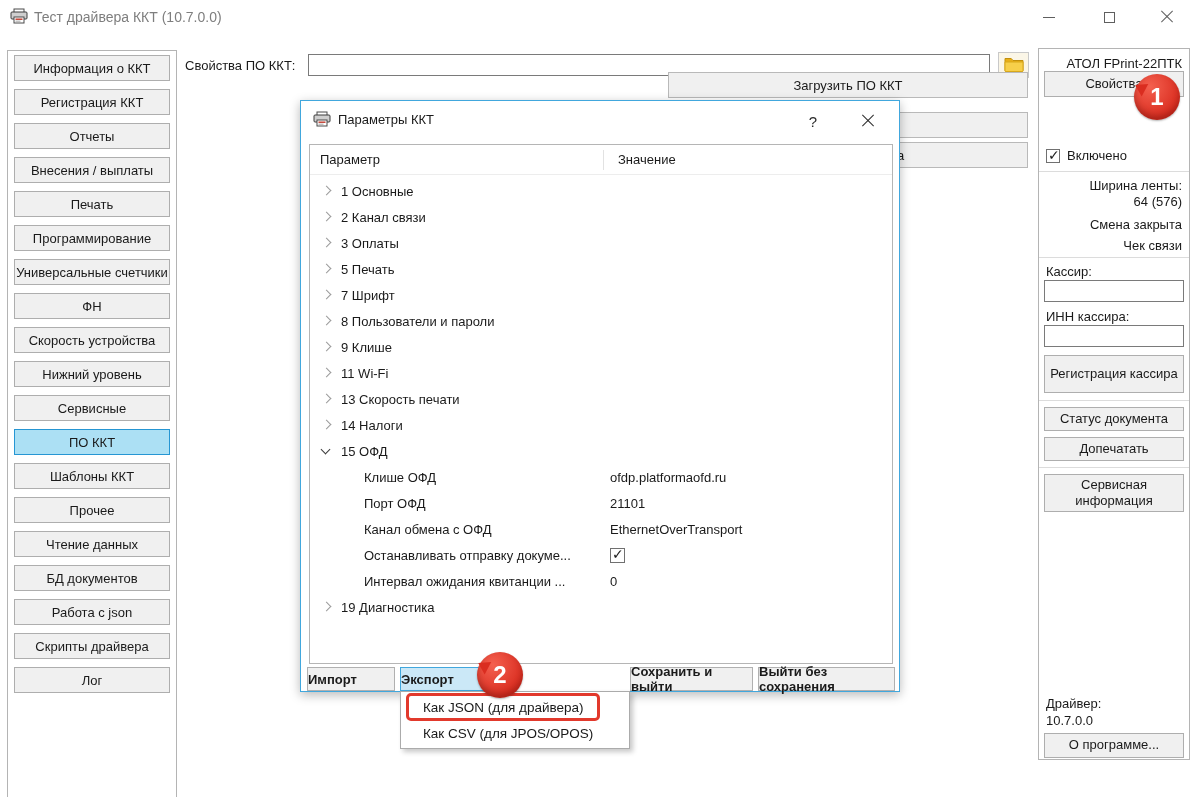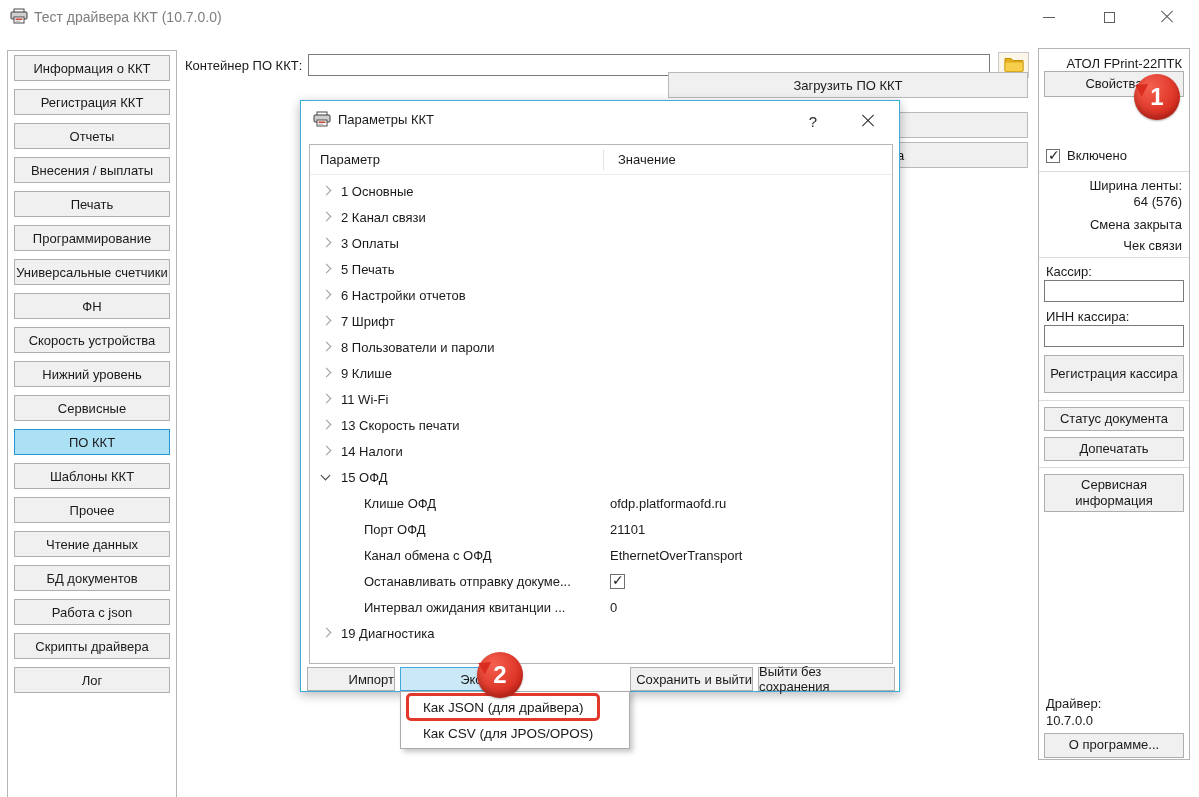--- a/index.html
+++ b/index.html
@@ -69,21 +69,21 @@
   .tree-row.child { padding-left:49px; }
   .chev { display:inline-block; width:18px; height:16px; position:relative; flex:none; }
   .chev.collapsed::before { content:""; position:absolute; left:5px; top:4px; width:6px; height:6px;
       border-top:1.6px solid #9b9b9b; border-right:1.6px solid #9b9b9b; transform:rotate(45deg); }
   .chev.expanded::before { content:""; position:absolute; left:4px; top:3px; width:6px; height:6px;
       border-right:1.6px solid #3c3c3c; border-bottom:1.6px solid #3c3c3c; transform:rotate(45deg); }
   .tree-label { margin-left:5px; white-space:nowrap; }
   .tree-value { position:absolute; left:300px; top:0; height:26px; display:flex; align-items:center; white-space:nowrap; }
 
   .dlg-footer-btn { position:absolute; top:566px; height:24px; background:#f0f0f0; border:1px solid #b0b0b0;
-      display:flex; align-items:center; justify-content:flex-end; }
+      display:flex; align-items:center; justify-content:flex-start;font-weight:bold; }
   .dlg-footer-btn.highlight { background:#cbe8f7; border:1px solid #41a7dd; }
 
   
   .export-menu { position:absolute; left:400px; top:691px; width:230px; background:#fff; border:1px solid #ababab;
       box-shadow:3px 3px 5px rgba(0,0,0,.22); z-index:20; padding:2px 0; }
   .menu-item { height:26px; display:flex; align-items:center; padding-left:22px; font-size:13.5px; white-space:nowrap; }
 
   
   .annotation-box { position:absolute; left:406px; top:693px; width:194px; height:28px;
       border:3px solid #e2392c; border-radius:5px; z-index:30; }
@@ -136,21 +136,21 @@
     <div class="side-btn selected">ПО ККТ</div>
     <div class="side-btn">Шаблоны ККТ</div>
     <div class="side-btn">Прочее</div>
     <div class="side-btn">Чтение данных</div>
     <div class="side-btn">БД документов</div>
     <div class="side-btn">Работа с json</div>
     <div class="side-btn">Скрипты драйвера</div>
     <div class="side-btn">Лог</div>
   </div>
 
-<span class="container-label">Контейнер ПО ККТ:</span>
+<span class="container-label">Свойства ПО ККТ:</span>
 <input class="container-input" value="" style="">
 <div class="folder-button">
   <span>
     <svg width="20" height="16" viewBox="0 0 20 16">
       <path d="M1 2.5 h6.2 l1.8 2 H19 v10 a1 1 0 0 1 -1 1 H2 a1 1 0 0 1 -1 -1 z" fill="#e8ae17" stroke="#c2900c"></path>
       <path d="M1 6 h18 v8.5 a1 1 0 0 1 -1 1 H2 a1 1 0 0 1 -1 -1 z" fill="#f7cf4a" stroke="#d8a81a"></path>
     </svg>
   </span>
 </div>
 <div class="top-btn" style="top:72px;">
@@ -241,25 +241,20 @@
           <span class="tree-label">3 Оплаты</span>
           <span class="tree-value"></span>
         </div>
         <div class="tree-row">
           <span class="chev collapsed"></span>
           <span class="tree-label">5 Печать</span>
           <span class="tree-value"></span>
         </div>
         <div class="tree-row">
           <span class="chev collapsed"></span>
-          <span class="tree-label">6 Настройки отчетов</span>
-          <span class="tree-value"></span>
-        </div>
-        <div class="tree-row">
-          <span class="chev collapsed"></span>
           <span class="tree-label">7 Шрифт</span>
           <span class="tree-value"></span>
         </div>
         <div class="tree-row">
           <span class="chev collapsed"></span>
           <span class="tree-label">8 Пользователи и пароли</span>
           <span class="tree-value"></span>
         </div>
         <div class="tree-row">
           <span class="chev collapsed"></span>

